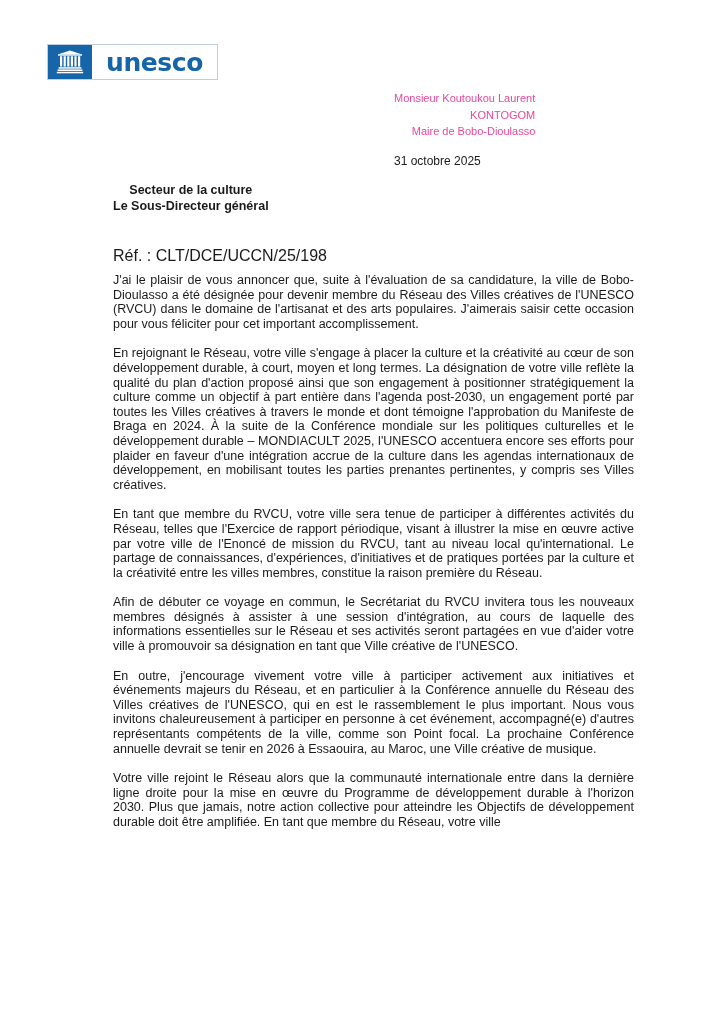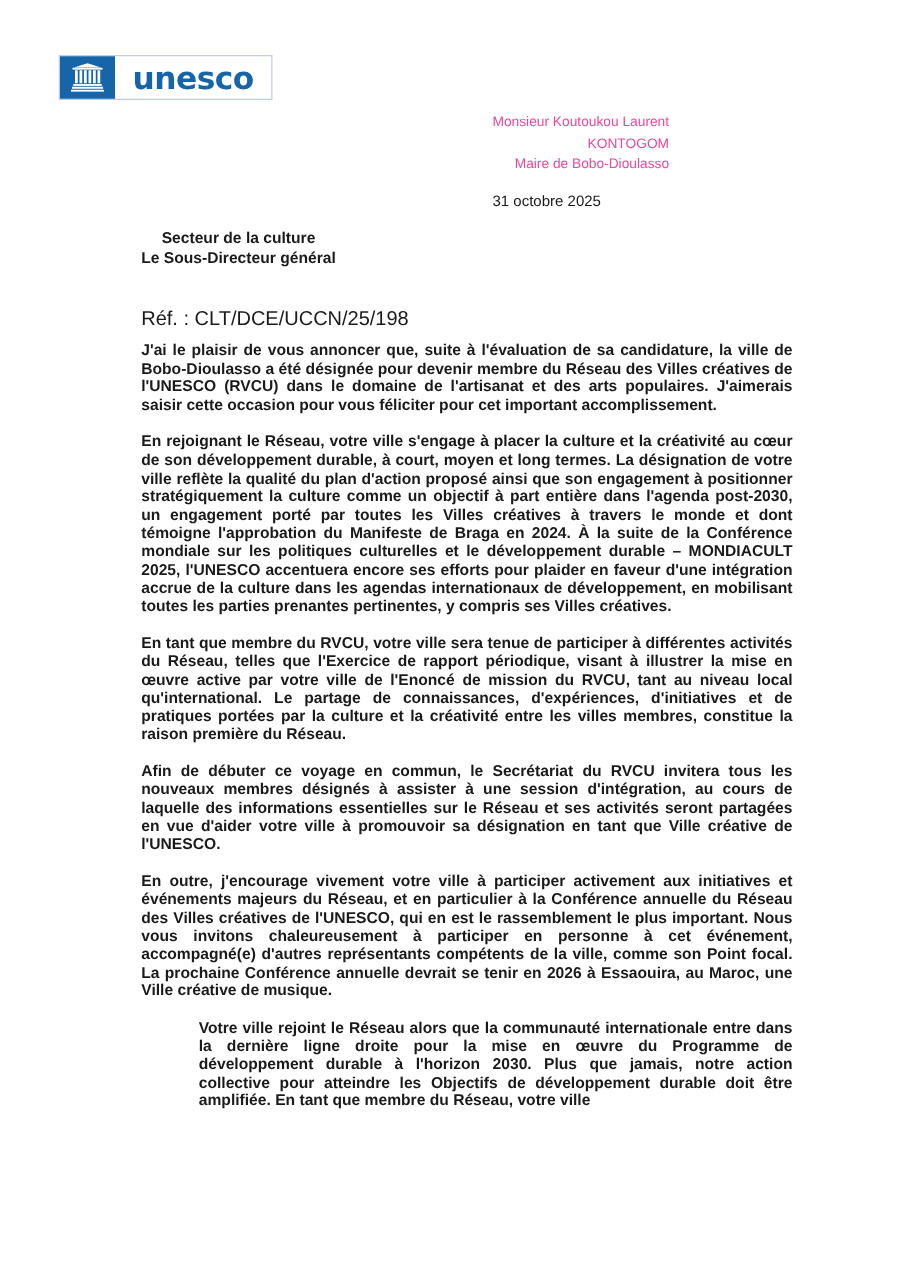--- a/index.html
+++ b/index.html
@@ -102,23 +102,22 @@
     line-height: 15px;
     margin: 0 0 15px 0;
   }
   .para {
     font-size: 12.5px;
     line-height: 14.6px;
     margin: 0 0 15px 0;
     text-align: justify;
     text-justify: inter-word;
     hyphens: none;
-    font-weight: bold;
   }
-  .para:last-child { margin-bottom: 0; margin-left: 46px; }
+  .para:last-child { margin-bottom: 0; }
 
   
   .footer {
     position: absolute;
     left: 0;
     right: 0;
     top: 948px;
     text-align: center;
     font-size: 8px;
     line-height: 10.5px;

